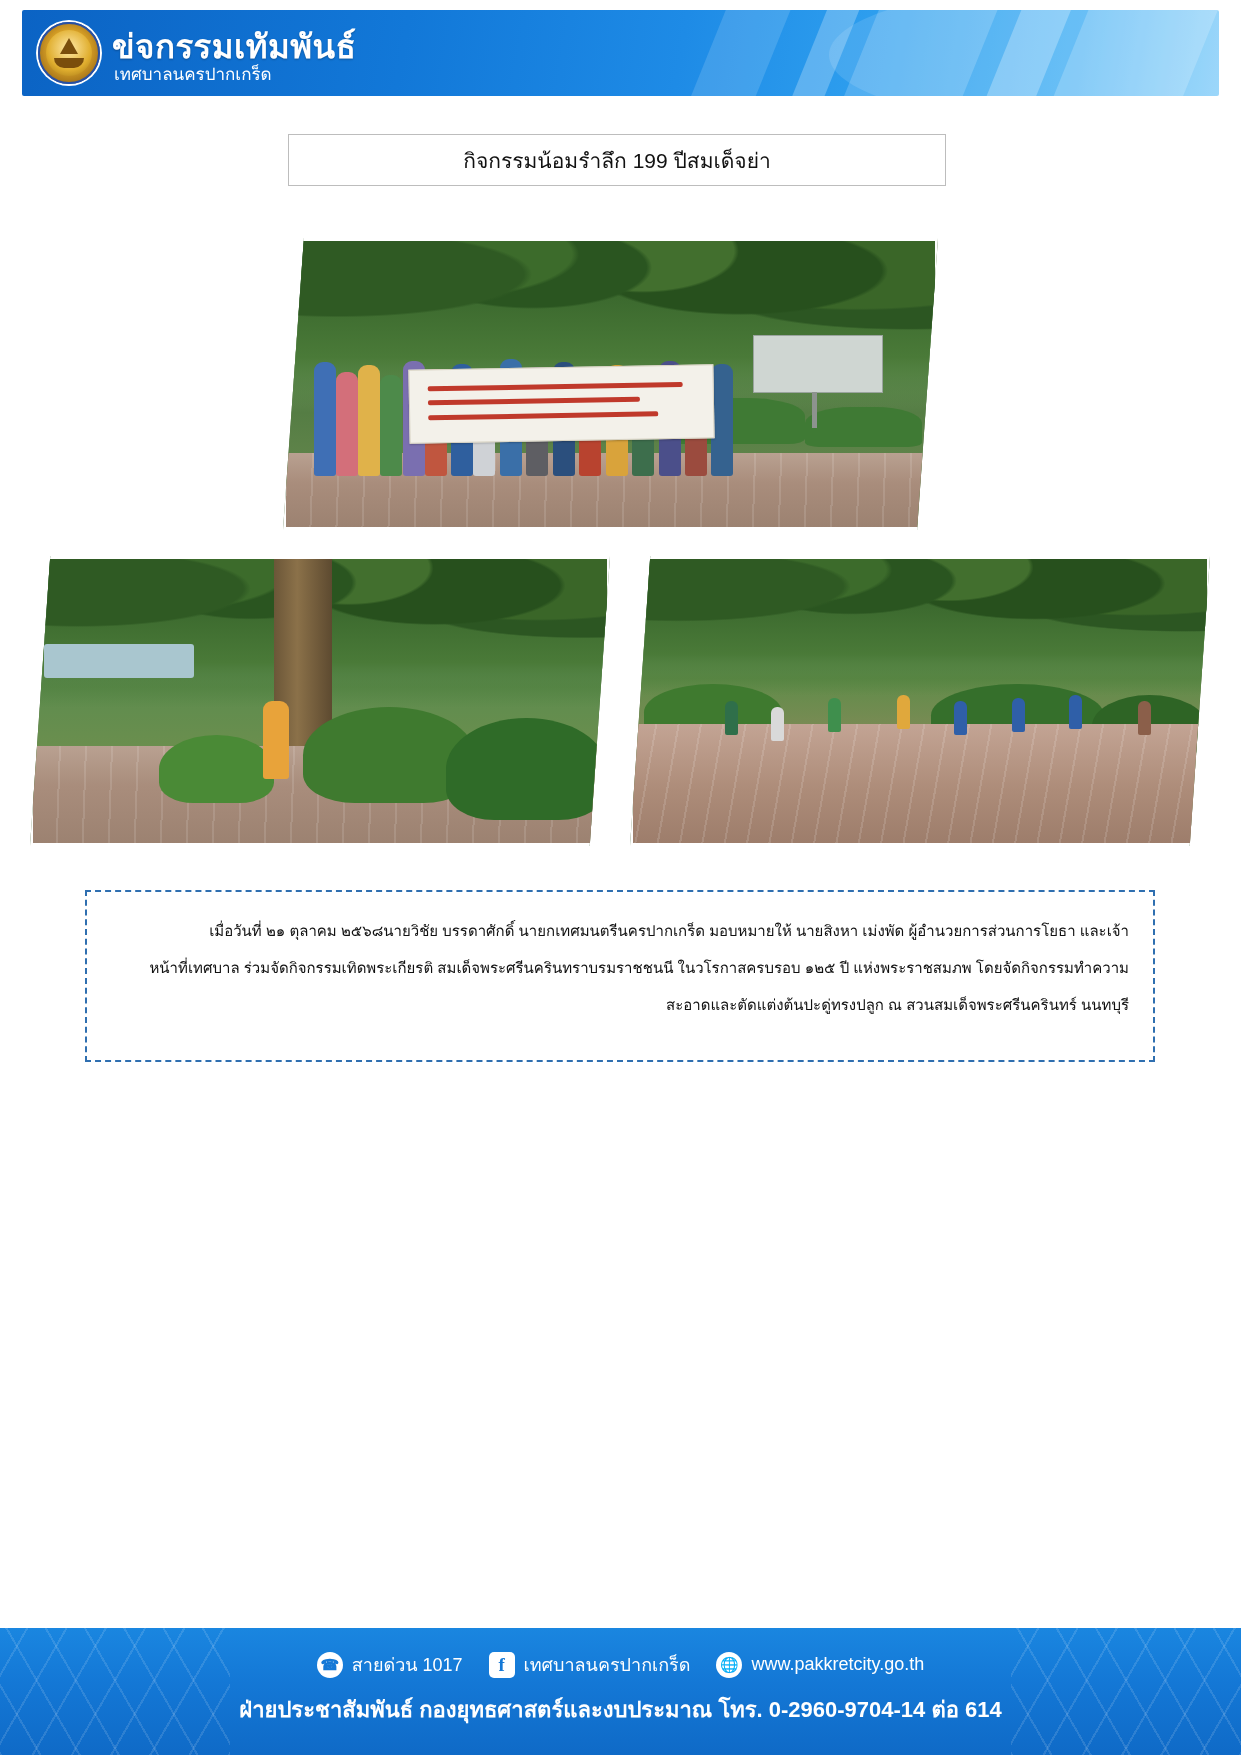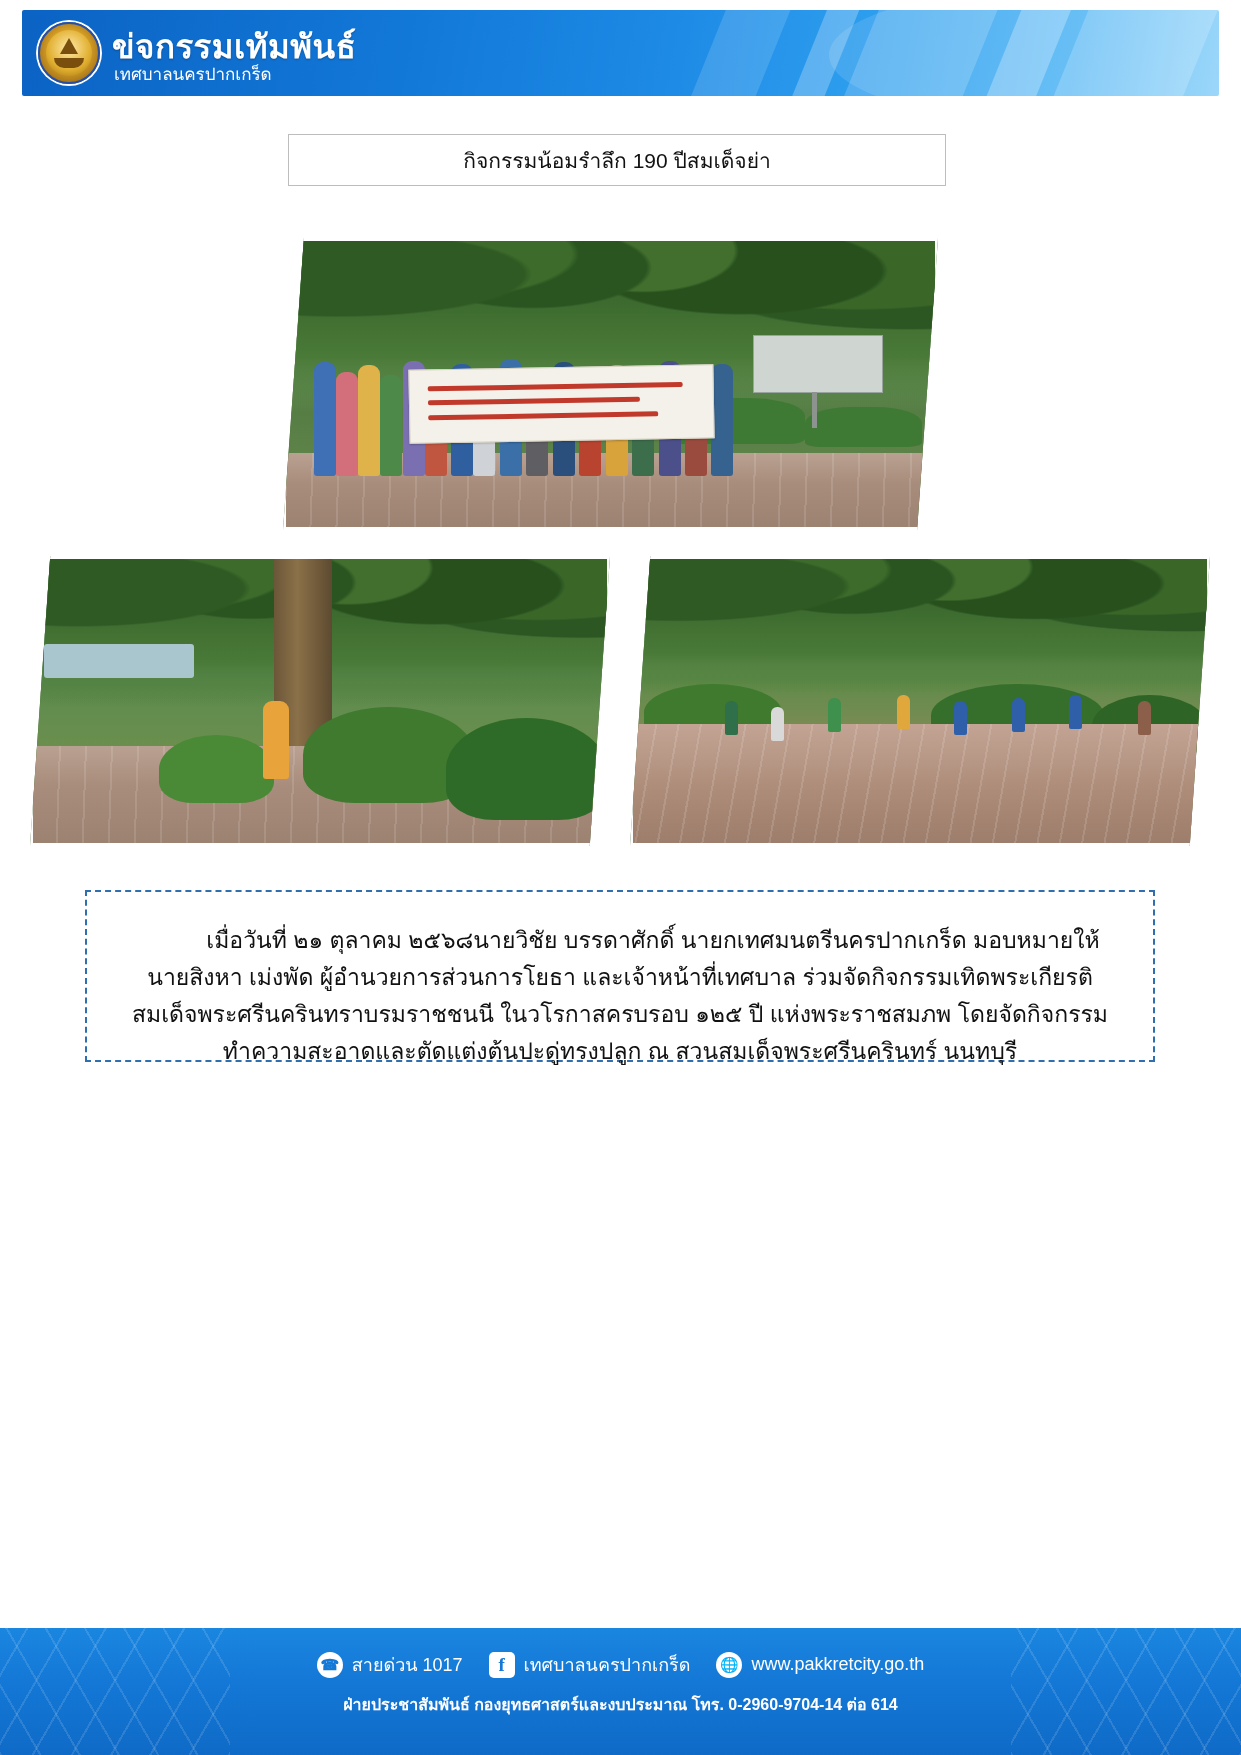--- a/index.html
+++ b/index.html
@@ -262,26 +262,26 @@
   
   .desc-box {
     position: absolute;
     top: 782px; left: 85px;
     width: 1070px; height: 172px;
     border: 2px dashed #2f6fb0;
     background: #ffffff;
     padding: 16px 20px 10px 20px;
   }
   .desc-box p {
-    margin: 14px;
-    font-size: 23px;
+    margin: 4px;
+    font-size: 15px;
     line-height: 37px;
     color: #111111;
     text-indent: 66px;
-    text-align: center;
+    text-align: right;
   }
 
   
   .footer {
     position: absolute;
     left: 0; bottom: 0;
     width: 1241px; height: 127px;
     background: linear-gradient(180deg, #1a86e0 0%, #1478d6 42%, #0f6ac7 100%);
     overflow: hidden;
   }
@@ -317,21 +317,21 @@
     background: #ffffff;
     color: #1478d6;
     font-size: 15px; font-weight: bold;
   }
   .ic.fb { border-radius: 5px; background: #ffffff; color: #1478d6; font-family: "Liberation Serif", serif; font-size: 19px; }
   .footer-bottom {
     position: absolute;
     top: 64px; left: 0; width: 100%;
     text-align: center;
     color: #ffffff;
-    font-size: 16px;
+    font-size: 22px;
     font-weight: bold;
     z-index: 2;
   }
 </style>
 </head>
 <body>
 
 <div class="header">
   <div class="header-band">
     <div class="band-wave"></div>
@@ -344,21 +344,21 @@
   <div class="logo-seal">
     <div class="seal-inner"></div>
   </div>
   <div class="header-title">ข่จกรรมเทัมพันธ์</div>
   <div class="header-sub">เทศบาลนครปากเกร็ด</div>
 </div>
 
 <div class="content">
 
   <div class="title-box">
-    <span>กิจกรรมน้อมรำลึก 190 ปีสมเด็จย่า</span>
+    <span>กิจกรรมน้อมรำลึก 199 ปีสมเด็จย่า</span>
   </div>
 
   <div class="photo p1">
     <div class="scene">
       <div class="sky"></div>
       <div class="canopy"></div>
       <div class="hedge" style="left:58%;top:55%;width:22%;height:16%;"></div>
       <div class="hedge" style="left:80%;top:58%;width:18%;height:14%;"></div>
       <div class="ground"></div>
       <div class="sign"></div>

